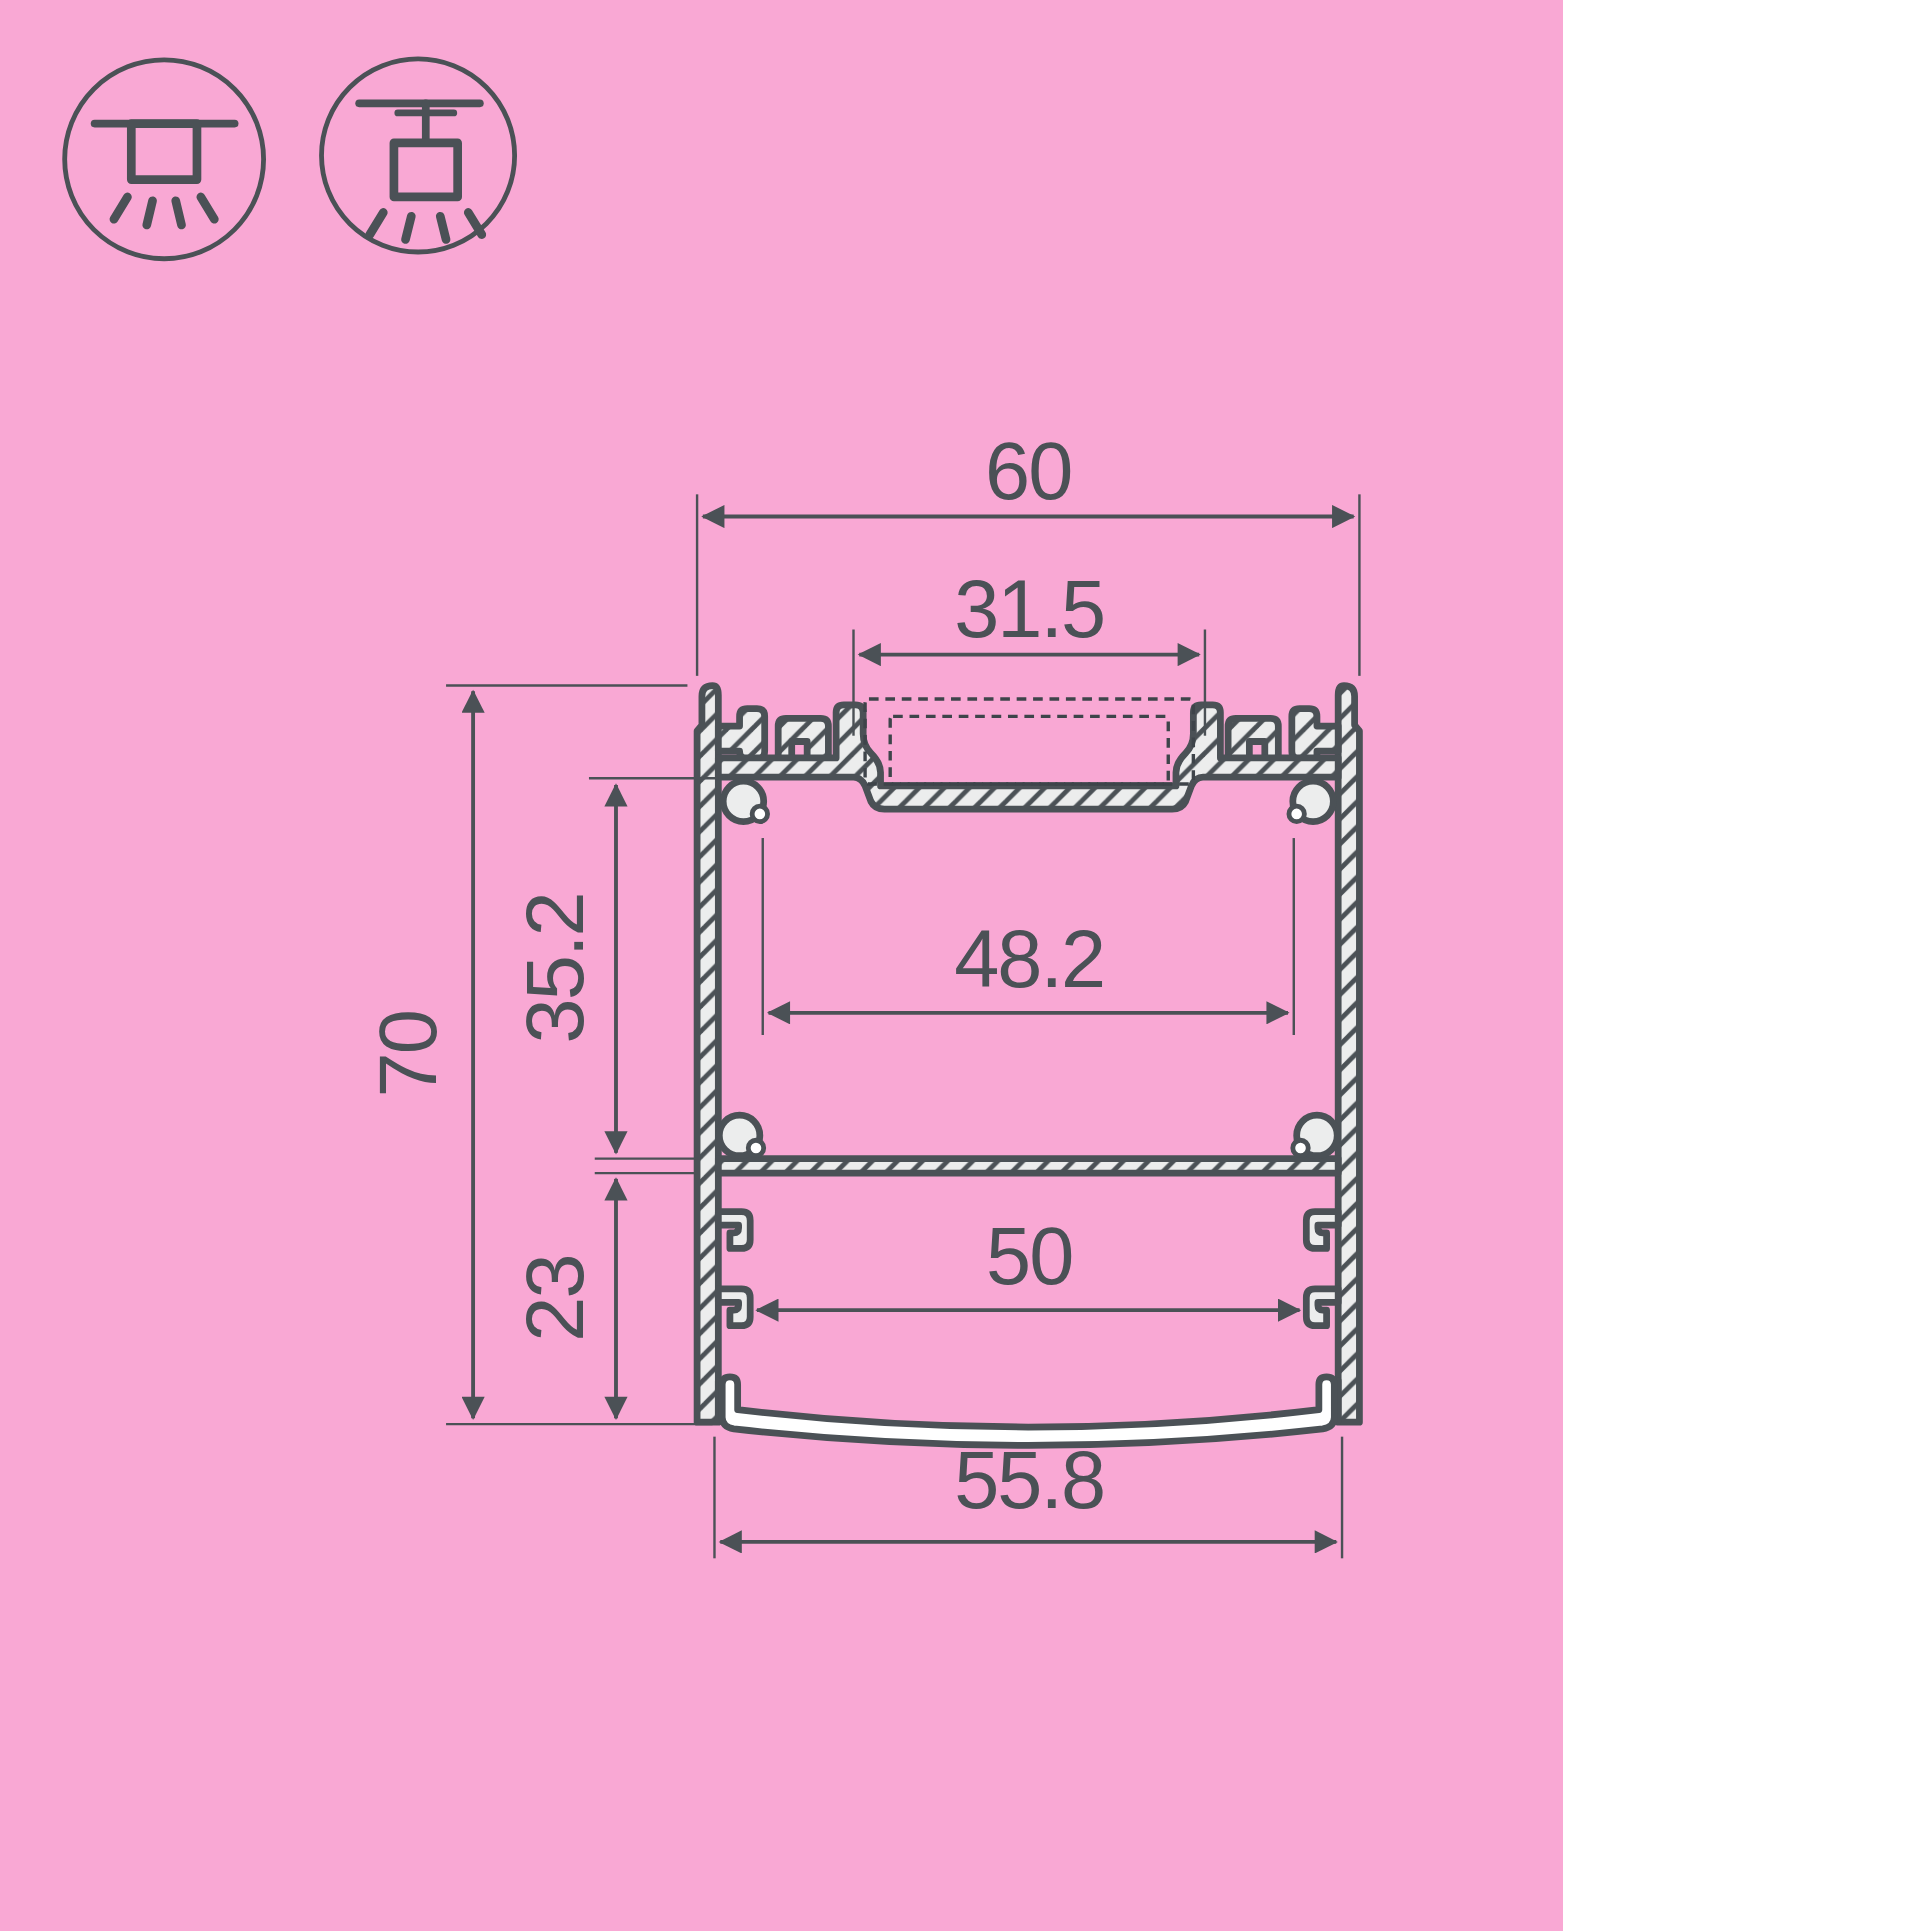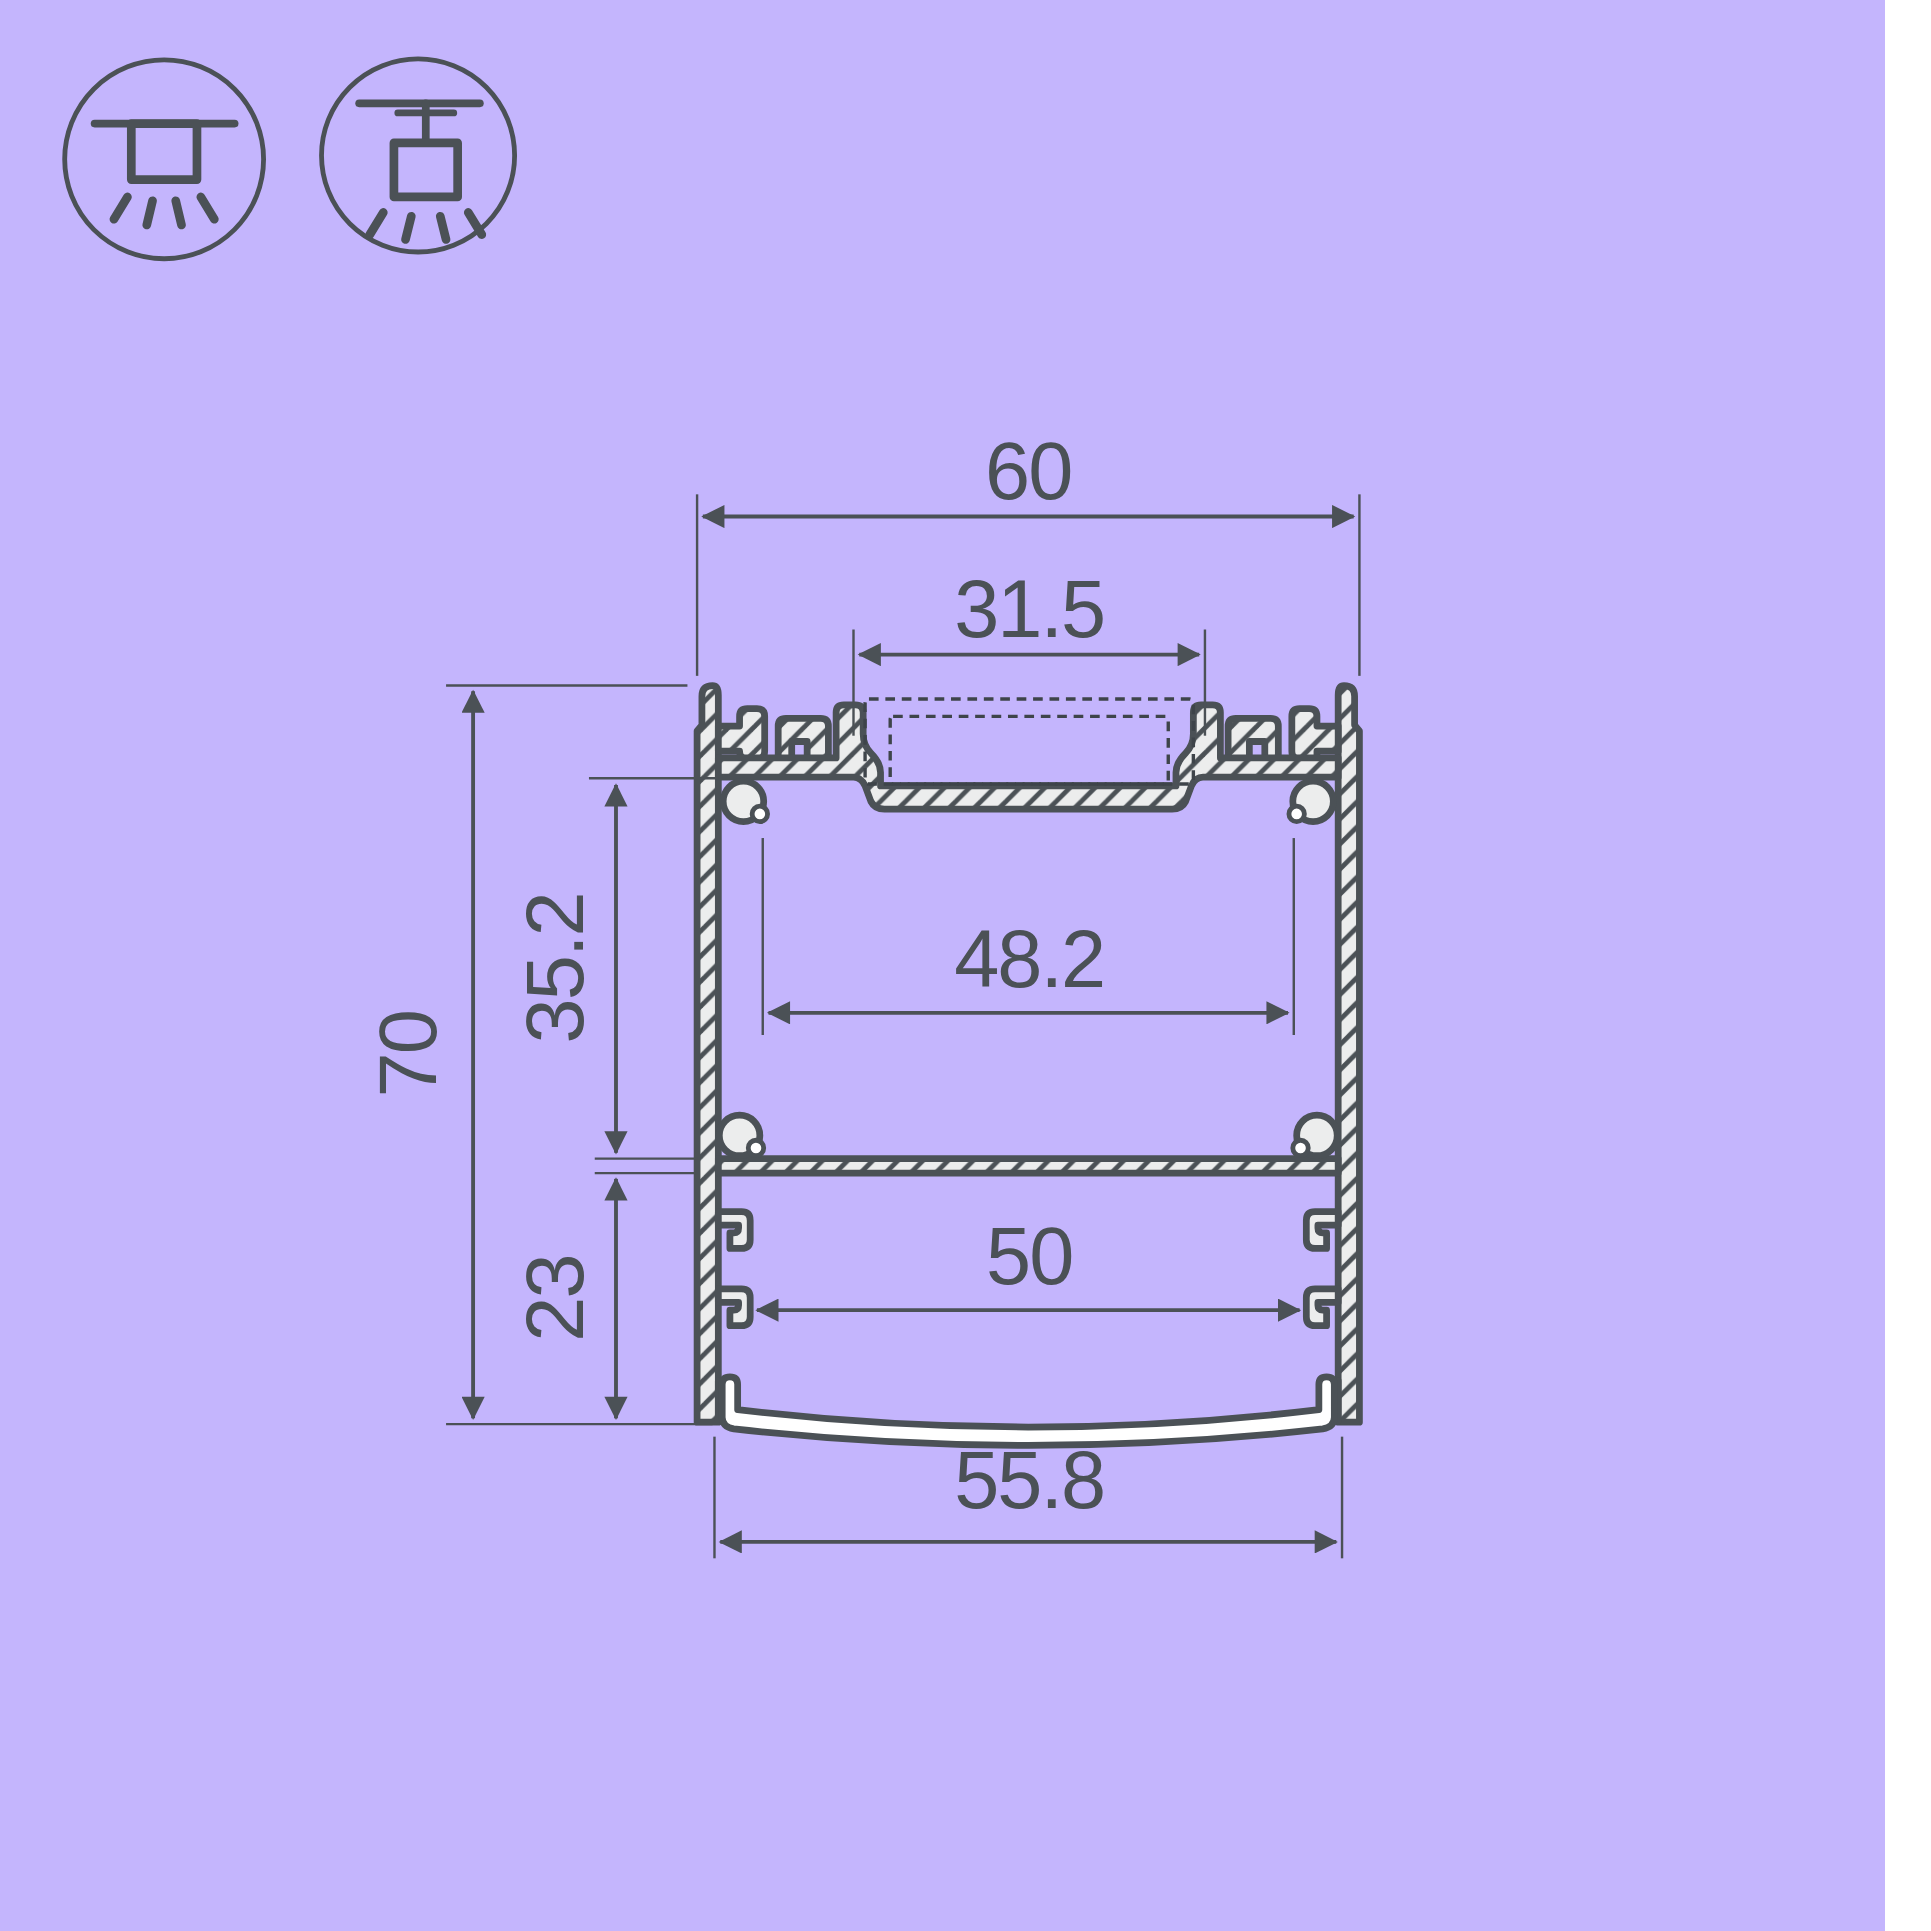--- a/index.html
+++ b/index.html
@@ -1,16 +1,16 @@
 <!DOCTYPE html>
 <html><head>
 <meta charset="utf-8">
 <style>
   html,body{margin:0;padding:0;background:#ffffff;}
-  .stage{width:1885px;height:1931px;position:relative;background:#c4b5fd;overflow:hidden;}
+  .stage{width:1563px;height:1931px;position:relative;background:#f9a8d4;overflow:hidden;}
   svg{display:block;}
   text{font-family:"Liberation Sans", sans-serif;font-weight:400;letter-spacing:-2px;}
 </style>
 </head>
 <body>
 
 <div class="stage">
 <svg width="1931" height="1931" viewBox="0 0 2000 2000">
   <defs>
     <pattern id="hatch" patternUnits="userSpaceOnUse" width="26" height="26">

